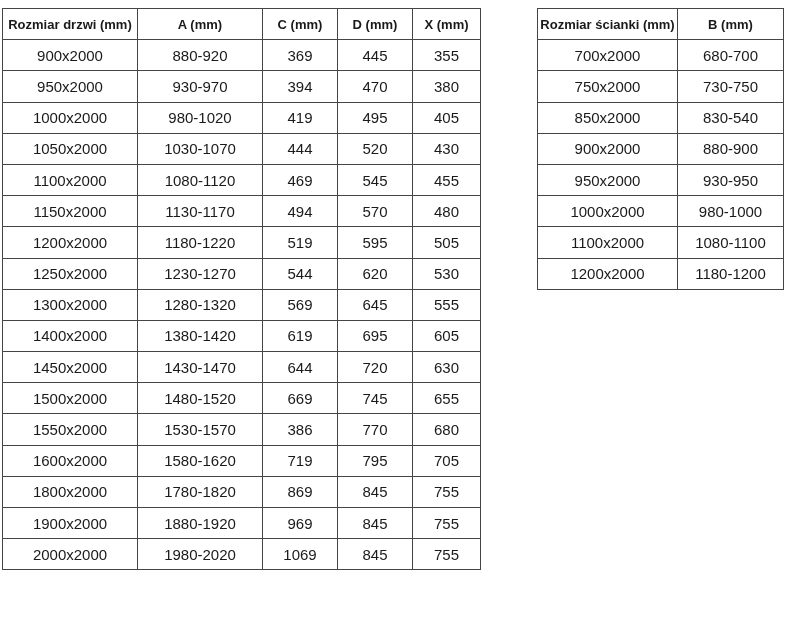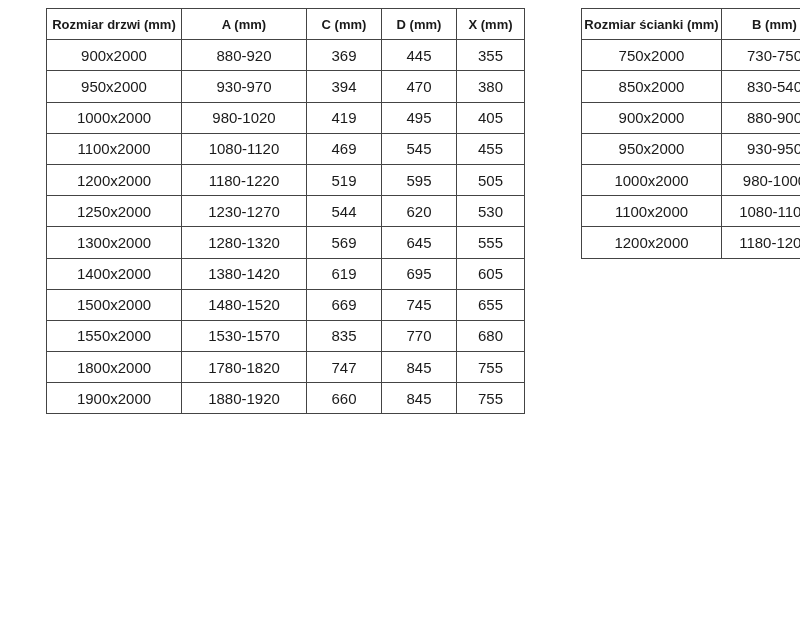--- a/index.html
+++ b/index.html
@@ -9,21 +9,20 @@
     font-family: "Liberation Sans", sans-serif;
     overflow: hidden;
   }
   .page { position: relative; width: 800px; height: 640px; background: #ffffff; }
   table {
     position: absolute;
     top: 8px;
     border-collapse: collapse;
     table-layout: fixed;
     background: #ffffff;
-    margin-left: 44px;
   }
   #door-table { left: 2px; width: 478px; }
   #wall-table { left: 537px; width: 246px; }
   th, td {
     border: 1px solid #444444;
     text-align: center;
     vertical-align: middle;
     height: 31.2px;
     padding: 0;
     color: #1a1a1a;
@@ -71,27 +70,41 @@
           <td>380</td>
         </tr>
         <tr>
           <td>1000x2000</td>
           <td>980-1020</td>
           <td>419</td>
           <td>495</td>
           <td>405</td>
         </tr>
         <tr>
+          <td>1050x2000</td>
+          <td>1030-1070</td>
+          <td>444</td>
+          <td>520</td>
+          <td>430</td>
+        </tr>
+        <tr>
           <td>1100x2000</td>
           <td>1080-1120</td>
           <td>469</td>
           <td>545</td>
           <td>455</td>
         </tr>
         <tr>
+          <td>1150x2000</td>
+          <td>1130-1170</td>
+          <td>494</td>
+          <td>570</td>
+          <td>480</td>
+        </tr>
+        <tr>
           <td>1200x2000</td>
           <td>1180-1220</td>
           <td>519</td>
           <td>595</td>
           <td>505</td>
         </tr>
         <tr>
           <td>1250x2000</td>
           <td>1230-1270</td>
           <td>544</td>
@@ -106,63 +119,88 @@
           <td>555</td>
         </tr>
         <tr>
           <td>1400x2000</td>
           <td>1380-1420</td>
           <td>619</td>
           <td>695</td>
           <td>605</td>
         </tr>
         <tr>
+          <td>1450x2000</td>
+          <td>1430-1470</td>
+          <td>644</td>
+          <td>720</td>
+          <td>630</td>
+        </tr>
+        <tr>
           <td>1500x2000</td>
           <td>1480-1520</td>
           <td>669</td>
           <td>745</td>
           <td>655</td>
         </tr>
         <tr>
           <td>1550x2000</td>
           <td>1530-1570</td>
-          <td>835</td>
+          <td>386</td>
           <td>770</td>
           <td>680</td>
         </tr>
         <tr>
+          <td>1600x2000</td>
+          <td>1580-1620</td>
+          <td>719</td>
+          <td>795</td>
+          <td>705</td>
+        </tr>
+        <tr>
           <td>1800x2000</td>
           <td>1780-1820</td>
-          <td>747</td>
+          <td>869</td>
           <td>845</td>
           <td>755</td>
         </tr>
         <tr>
           <td>1900x2000</td>
           <td>1880-1920</td>
-          <td>660</td>
+          <td>969</td>
+          <td>845</td>
+          <td>755</td>
+        </tr>
+        <tr>
+          <td>2000x2000</td>
+          <td>1980-2020</td>
+          <td>1069</td>
           <td>845</td>
           <td>755</td>
         </tr>
       </tbody>
   </table>
 
   <table id="wall-table">
     <colgroup>
       <col style="width:140px">
       <col style="width:106px">
     </colgroup>
     <thead>
       <tr>
           <th>Rozmiar ścianki (mm)</th>
           <th>B (mm)</th>
         </tr>
     </thead>
     <tbody>
         <tr>
+          <td>700x2000</td>
+          <td>680-700</td>
+        </tr>
+        <tr>
           <td>750x2000</td>
           <td>730-750</td>
         </tr>
         <tr>
           <td>850x2000</td>
           <td>830-540</td>
         </tr>
         <tr>
           <td>900x2000</td>
           <td>880-900</td>

